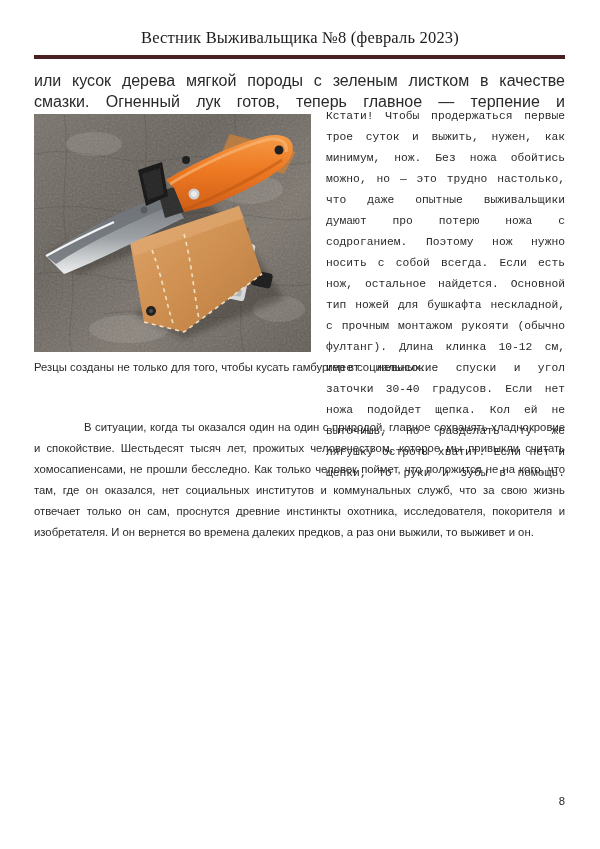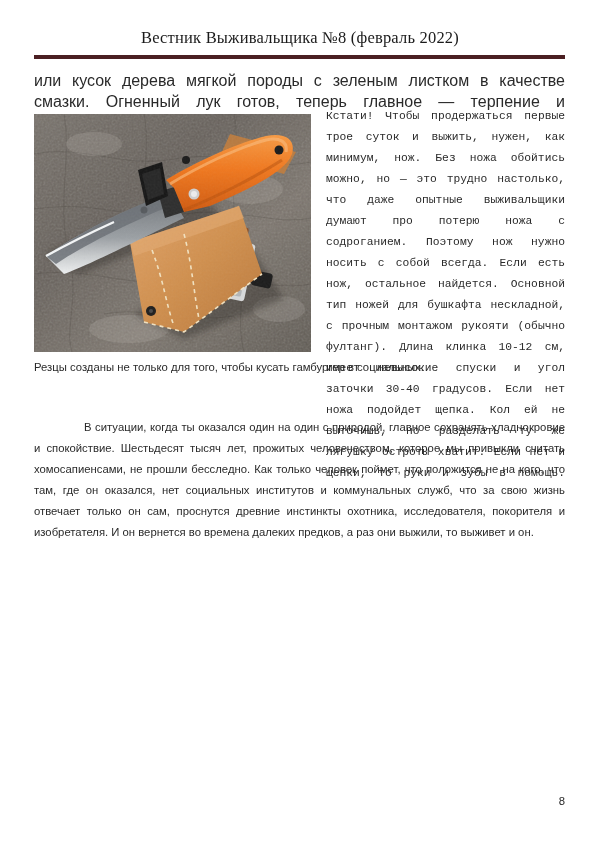--- a/index.html
+++ b/index.html
@@ -124,21 +124,21 @@
     font-size: 11.3px;
     color: #2a2a2a;
   }
 </style>
 </head>
 <body>
 
 <div class="page">
 
   <div class="header">
-    <div class="header-title">Вестник Выживальщика №8 (февраль 2022)</div>
+    <div class="header-title">Вестник Выживальщика №8 (февраль 2023)</div>
   </div>
   <div class="header-rule"></div>
 
   <div class="intro">или кусок дерева мягкой породы с зеленым листком в качестве смазки. Огненный лук готов, теперь главное — терпение и аккуратность.</div>
 
   <div class="figure">
     <svg class="photo" viewBox="0 0 277 238" preserveAspectRatio="none">
       <defs>
         <linearGradient id="stoneG" x1="0" y1="0" x2="1" y2="1">
           <stop offset="0%" stop-color="#767069"></stop>

